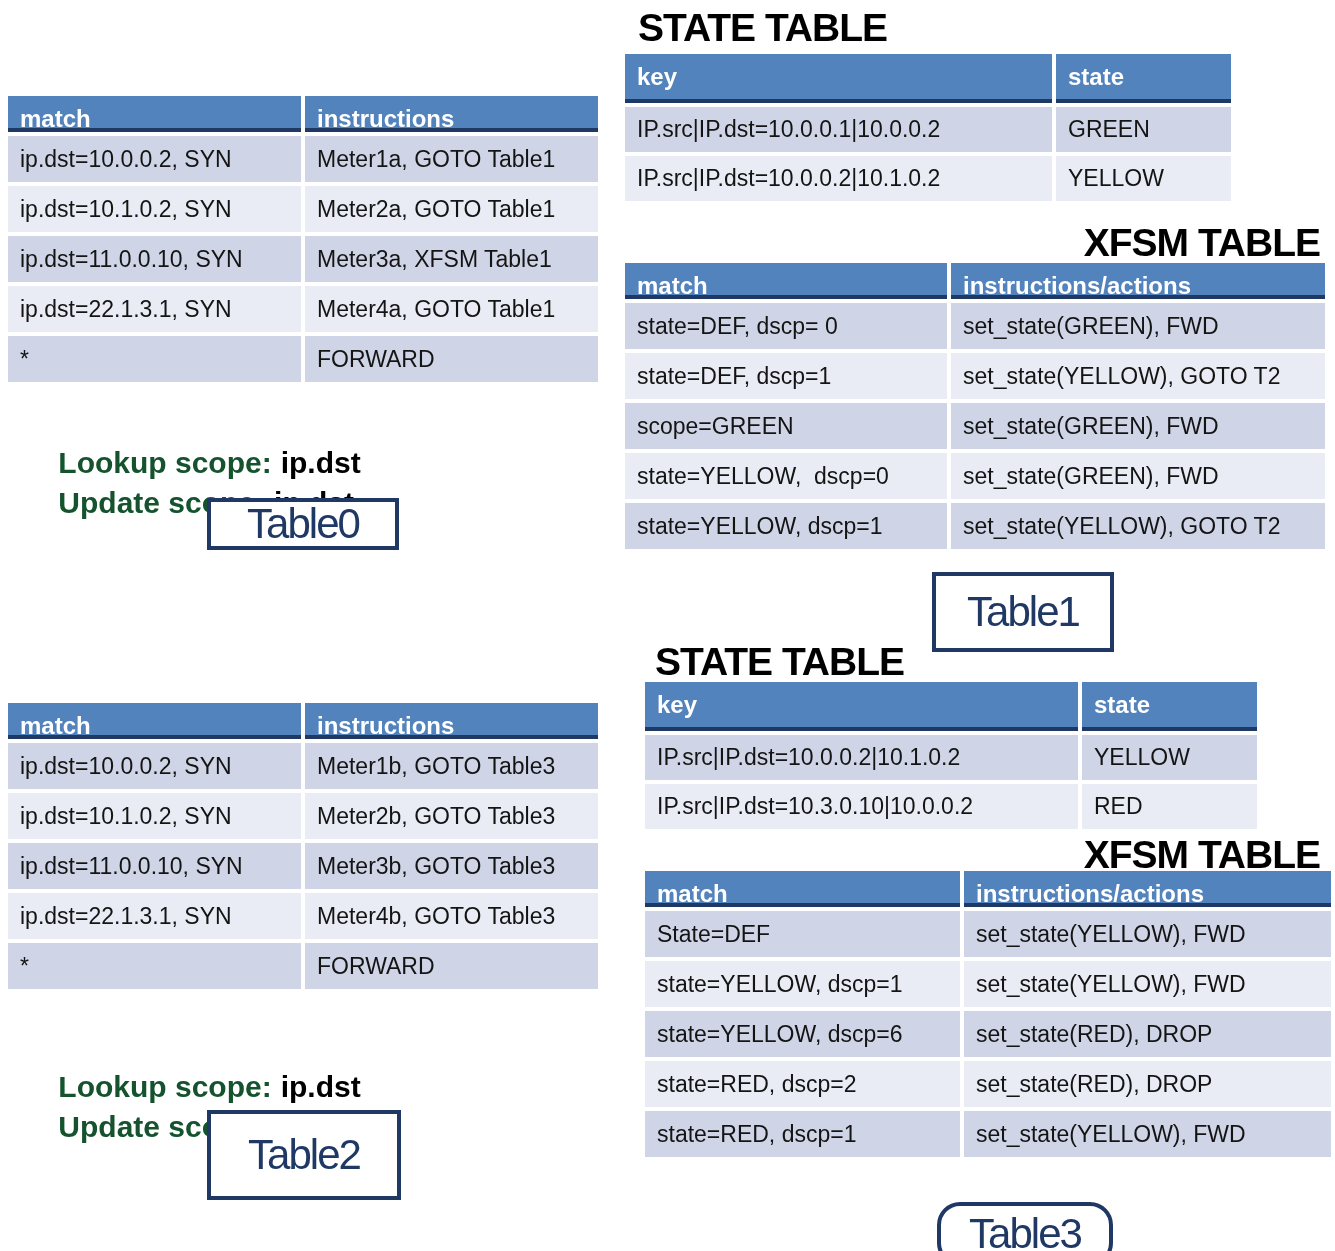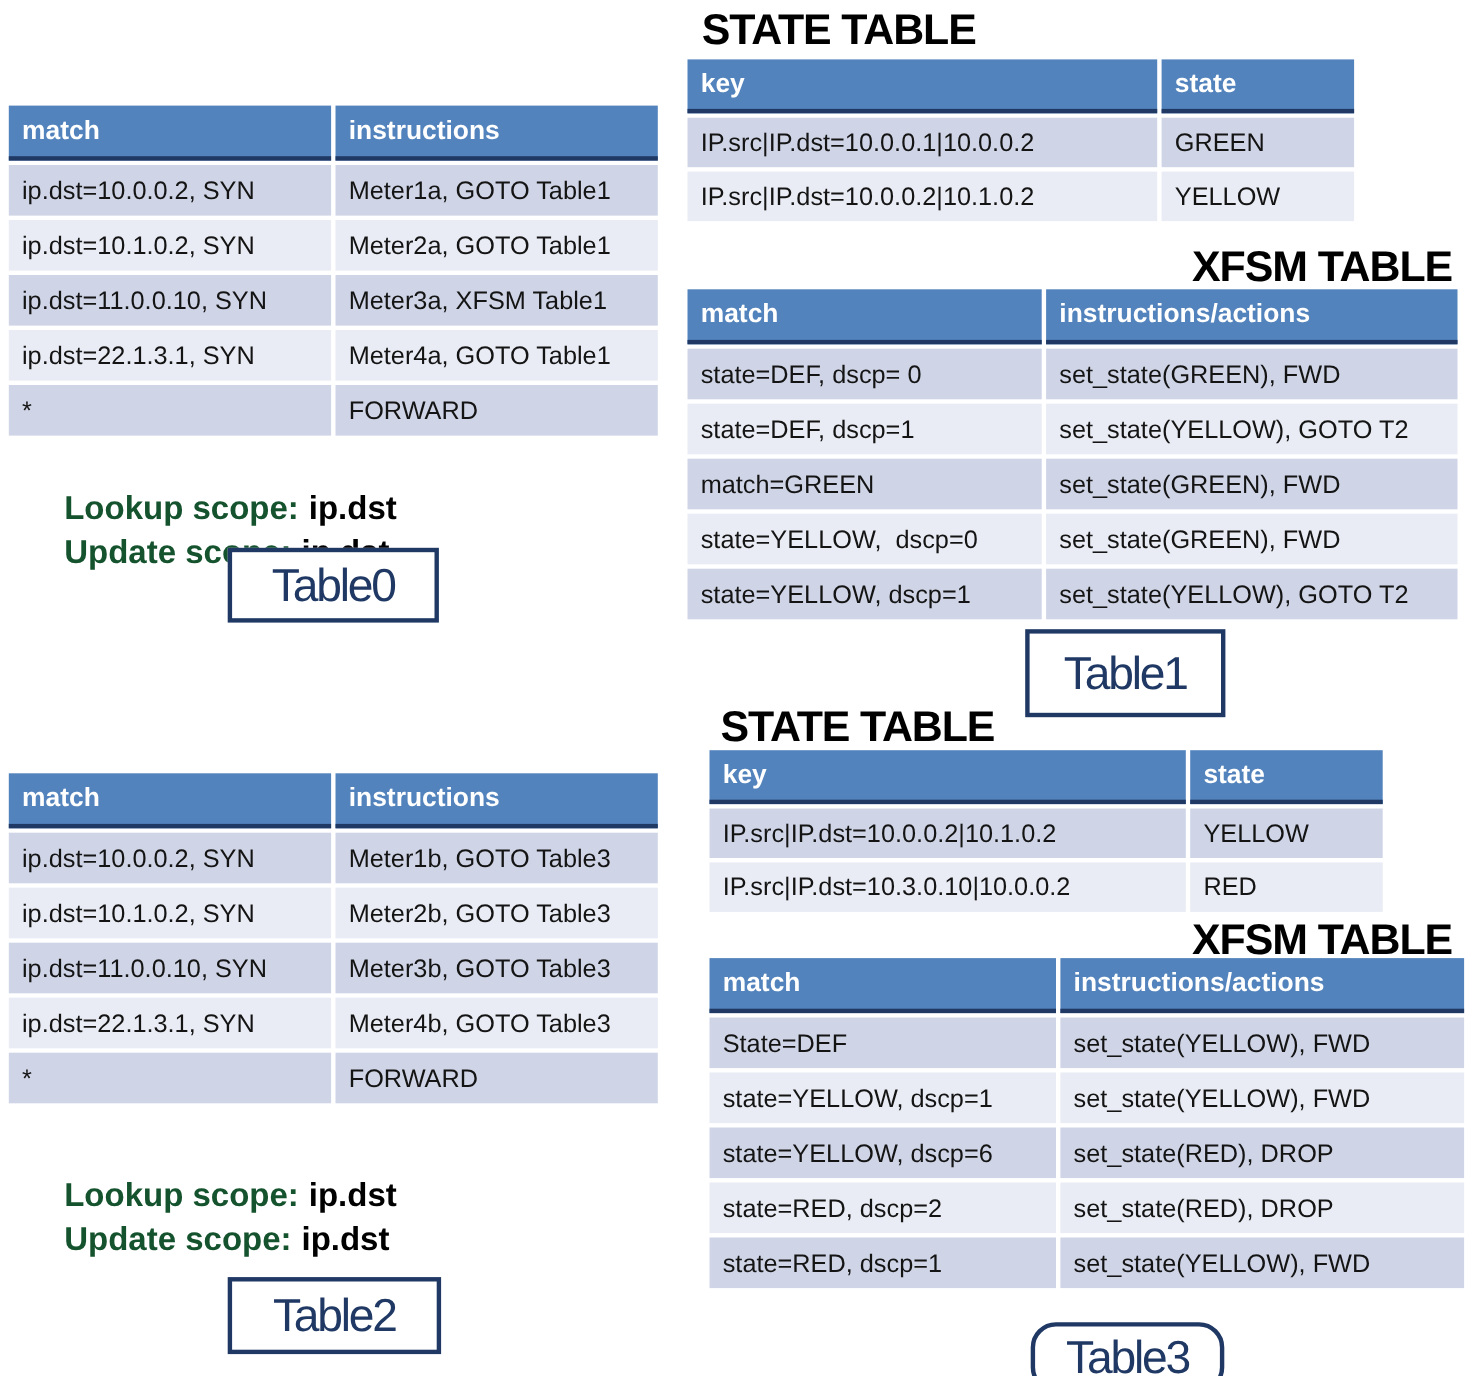--- a/index.html
+++ b/index.html
@@ -3,21 +3,21 @@
 <meta charset="utf-8">
 <style>
   html,body{margin:0;padding:0;background:#fff;}
   #canvas{position:relative;width:1335px;height:1251px;background:#fff;overflow:hidden;
           font-family:"Liberation Sans",sans-serif;}
   .ftable{position:absolute;}
   .trow{display:flex;gap:4px;margin-bottom:4px;}
   .cell{height:46px;line-height:46px;padding-left:12px;font-size:23px;color:#141414;
         white-space:pre;overflow:hidden;box-sizing:border-box;}
   .thead .cell{background:#5383bc;color:#ffffff;font-weight:bold;font-size:24px;
-        border-bottom:4px solid #1f3864;height:50px;}
+        border-bottom:4px solid #1f3864;height:36px;}
   .dark  .cell{background:#cfd5e6;}
   .light .cell{background:#e9ecf4;}
   
   .t0 .c1,.t2 .c1{width:293px;}  .t0 .c2,.t2 .c2{width:293px;}
   .st1 .c1{width:427px;} .st1 .c2{width:175px;}
   .st1 .trow,.st3 .trow{margin-bottom:4px;}
   .st1 .cell,.st3 .cell{height:45px;line-height:45px;}
   .st1 .thead .cell,.st3 .thead .cell{height:49px;}
   .x1 .c1{width:322px;}  .x1 .c2{width:374px;}
   .st3 .c1{width:433px;} .st3 .c2{width:175px;}
@@ -61,21 +61,21 @@
       <div class="cell c2">FORWARD</div>
     </div>
   </div>
 
   <div class="scope" style="left:25px;top:403px;">
     <span class="lbl">Lookup scope:</span><span class="val">ip.dst</span>
   </div>
   <div class="scope" style="left:25px;top:443px;">
     <span class="lbl">Update scope:</span><span class="val">ip.dst</span>
   </div>
-  <div class="capbox" style="left:207px;top:498px;width:192px;height:68px;">Table0</div>
+  <div class="capbox" style="left:207px;top:498px;width:192px;height:52px;">Table0</div>
 
   <div class="sec-title" style="left:638px;top:6px;">STATE TABLE</div>
   <div class="ftable st1" style="left:625px;top:54px;width:606px;">
     <div class="trow thead">
       <div class="cell c1">key</div>
       <div class="cell c2">state</div>
     </div>
     <div class="trow dark">
       <div class="cell c1">IP.src|IP.dst=10.0.0.1|10.0.0.2</div>
       <div class="cell c2">GREEN</div>
@@ -94,21 +94,21 @@
     </div>
     <div class="trow dark">
       <div class="cell c1">state=DEF, dscp= 0</div>
       <div class="cell c2">set_state(GREEN), FWD</div>
     </div>
     <div class="trow light">
       <div class="cell c1">state=DEF, dscp=1</div>
       <div class="cell c2">set_state(YELLOW), GOTO T2</div>
     </div>
     <div class="trow dark">
-      <div class="cell c1">match=GREEN</div>
+      <div class="cell c1">scope=GREEN</div>
       <div class="cell c2">set_state(GREEN), FWD</div>
     </div>
     <div class="trow light">
       <div class="cell c1">state=YELLOW,  dscp=0</div>
       <div class="cell c2">set_state(GREEN), FWD</div>
     </div>
     <div class="trow dark">
       <div class="cell c1">state=YELLOW, dscp=1</div>
       <div class="cell c2">set_state(YELLOW), GOTO T2</div>
     </div>
@@ -186,15 +186,15 @@
       <div class="cell c2">FORWARD</div>
     </div>
   </div>
 
   <div class="scope" style="left:25px;top:1027px;">
     <span class="lbl">Lookup scope:</span><span class="val">ip.dst</span>
   </div>
   <div class="scope" style="left:25px;top:1067px;">
     <span class="lbl">Update scope:</span><span class="val">ip.dst</span>
   </div>
-  <div class="capbox" style="left:207px;top:1161px;width:194px;height:70px;">Table2</div>
+  <div class="capbox" style="left:207px;top:1110px;width:194px;height:90px;">Table2</div>
 
 </div>
 
 </body></html>

